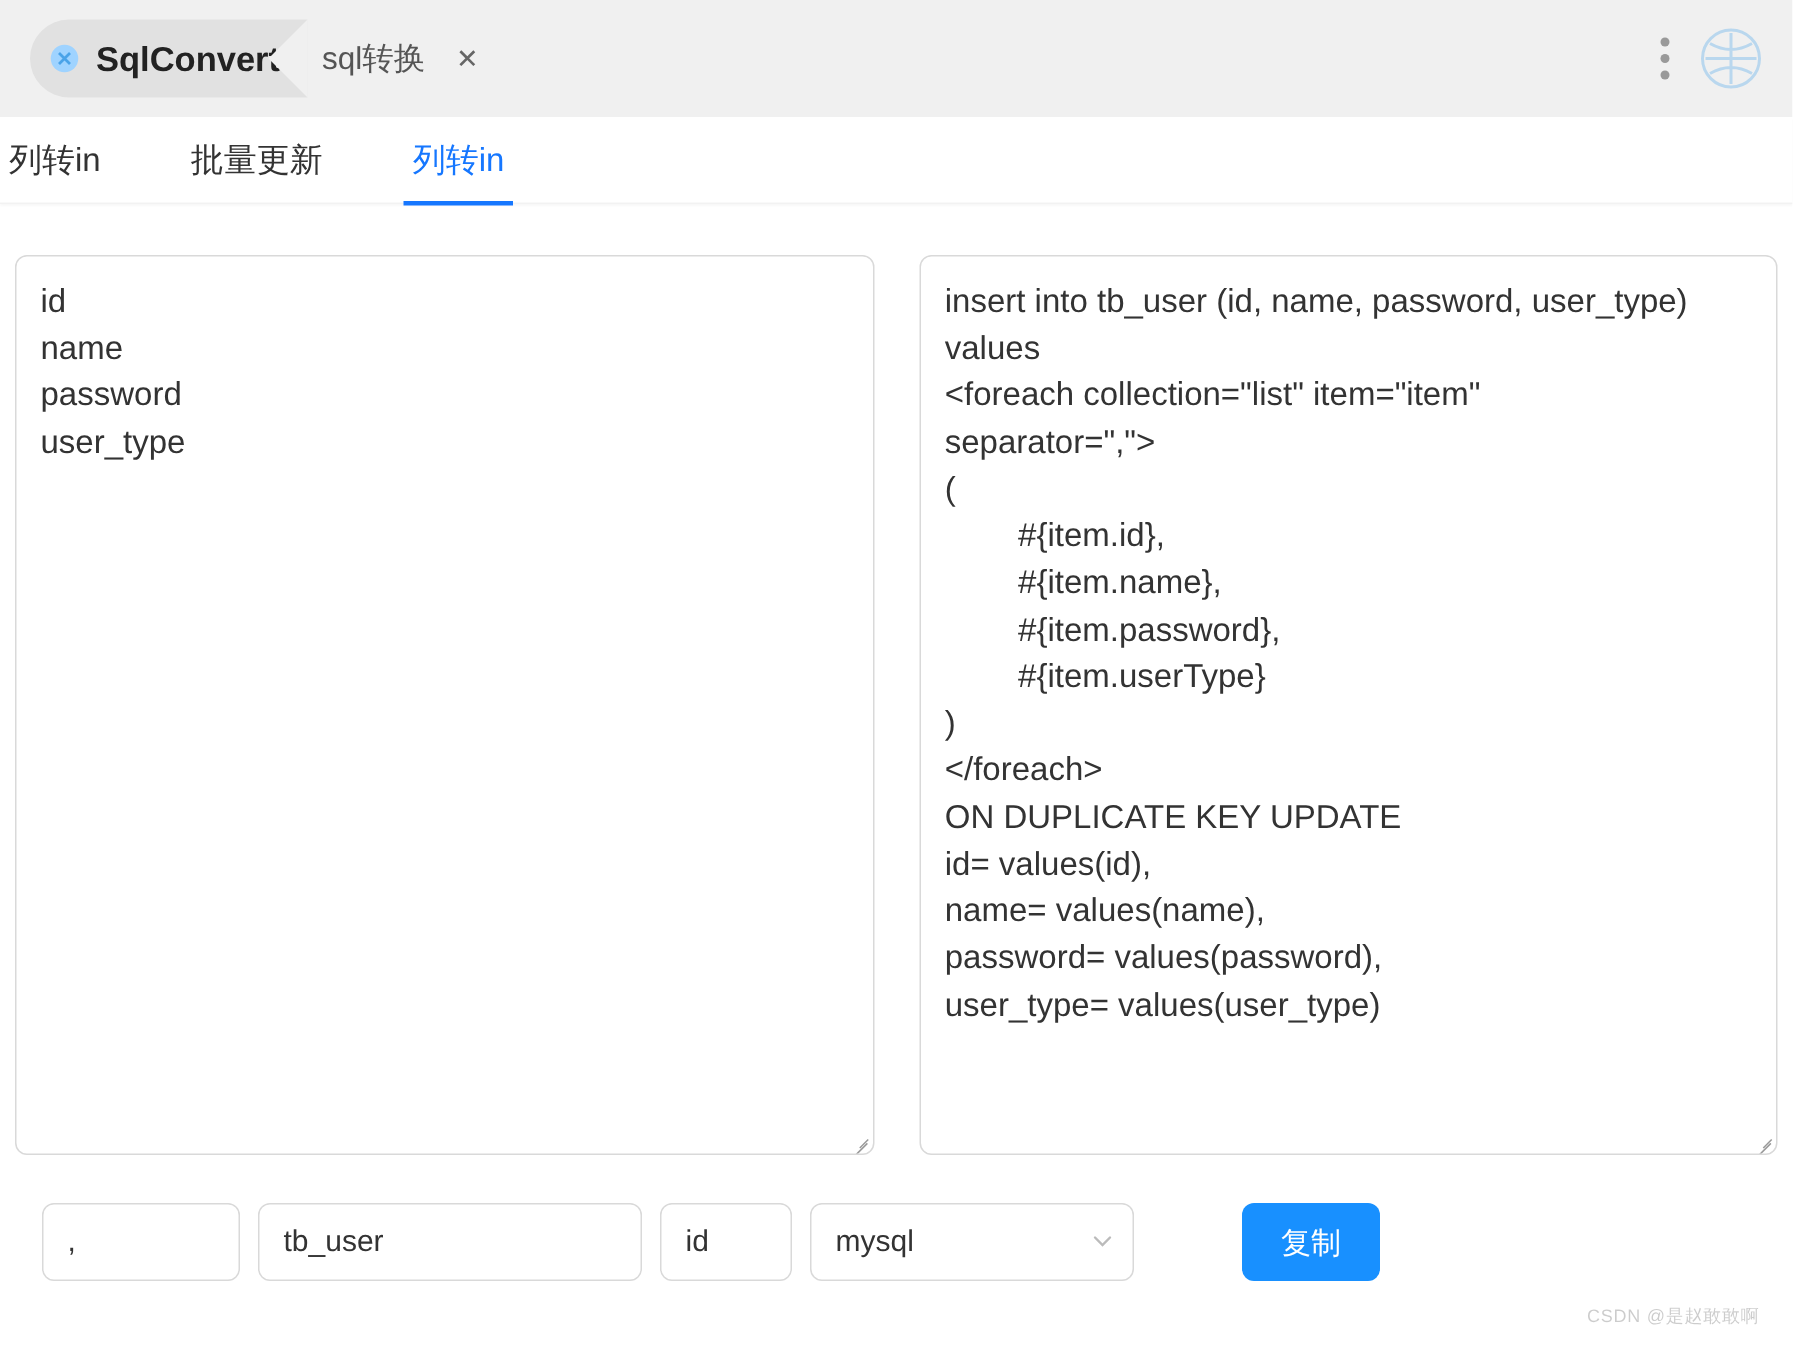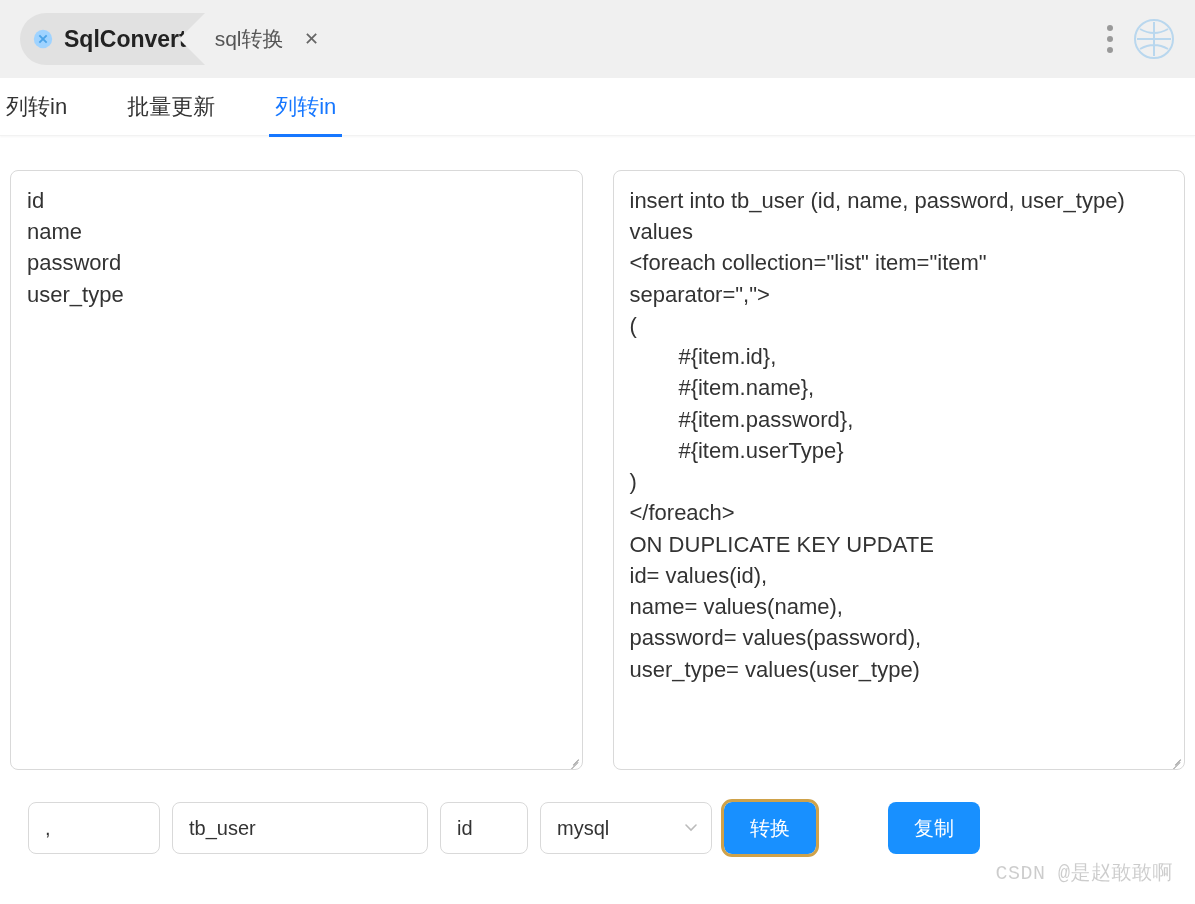--- a/index.html
+++ b/index.html
@@ -154,21 +154,21 @@
       padding: 0 16px;
       font-size: 20px;
       color: #333;
       background:#fff;
     }
     .sep-input { width: 132px; }
     .table-input { width: 256px; }
     .id-input { width: 88px; }
     .select-wrap {
       position: relative;
-      width: 172px;
+      width: 216px;
     }
     .select-wrap .ctl-input { width: 100%; padding-right:40px; cursor:pointer; }
     .select-wrap .chev {
       position:absolute; right:14px; top:50%; transform:translateY(-50%);
       width:14px;height:14px;pointer-events:none;
     }
     .btn {
       height: 52px;
       border-radius: 8px;
       padding: 0 26px;
@@ -179,25 +179,24 @@
       cursor: pointer;
     }
     .btn.primary-focus {
       outline: 3px solid #cfa24a;
       outline-offset: 0;
     }
     .watermark {
       position: absolute;
       right: 22px;
       bottom: 18px;
-      font-size: 20px;
+      font-size: 12px;
       color: rgba(0,0,0,0.20);
       letter-spacing: 0.5px;
       pointer-events:none;
-      font-family:Liberation Mono, monospace;
     }
   </style>
 </head>
 <body>
 
 <div class="header-bar">
   <div class="tab-chip">
     <span class="app-icon">
       <svg viewBox="0 0 24 24">
           <circle cx="12" cy="12" r="10" fill="#9fd3ff"></circle>
@@ -259,18 +258,17 @@
   <input class="ctl-input table-input" value="tb_user" style="">
   <input class="ctl-input id-input" value="id" style="">
   <div class="select-wrap">
     <input class="ctl-input" readonly="" value="mysql" style="">
     <span class="chev">
       <svg viewBox="0 0 14 14">
           <path d="M2 4 L7 9 L12 4" stroke="#bbb" stroke-width="1.6" fill="none" stroke-linecap="round"></path>
         </svg>
     </span>
   </div>
-  <button class="btn primary-focus">转换</button>
   <div style="width:48px"></div>
   <button class="btn">复制</button>
 </div>
 
 <div class="watermark">CSDN @是赵敢敢啊</div>
 
 </body></html>

